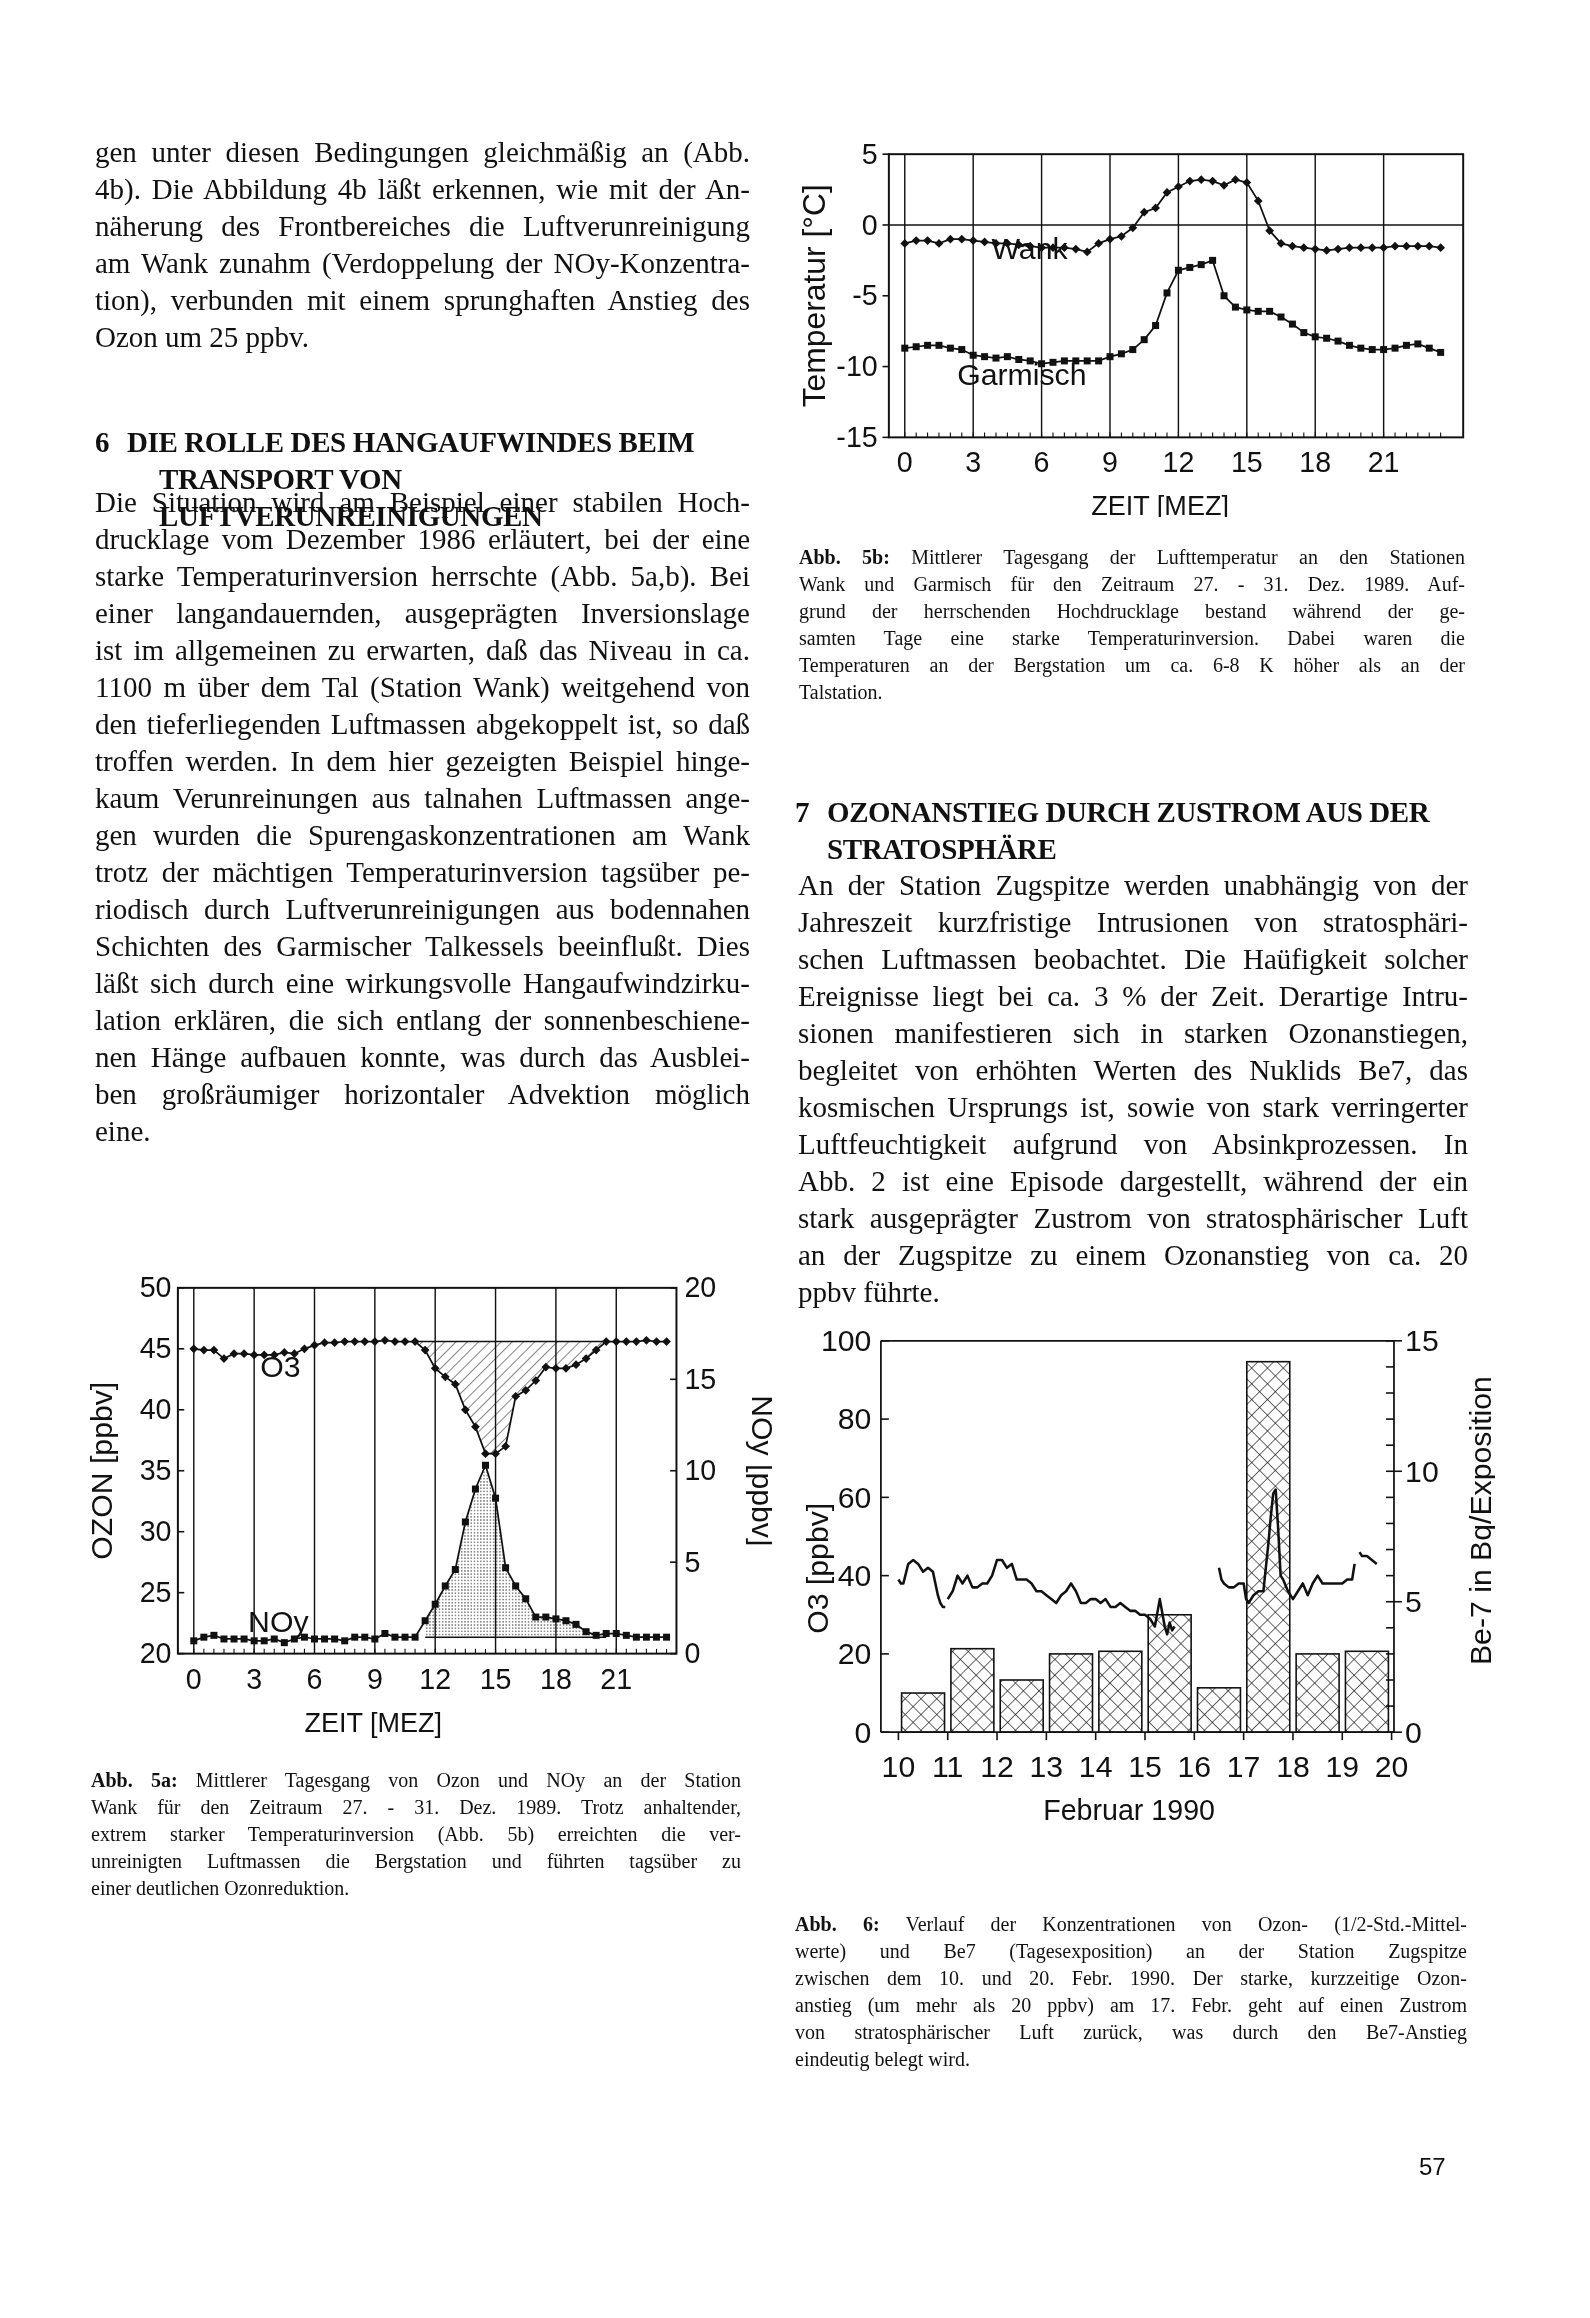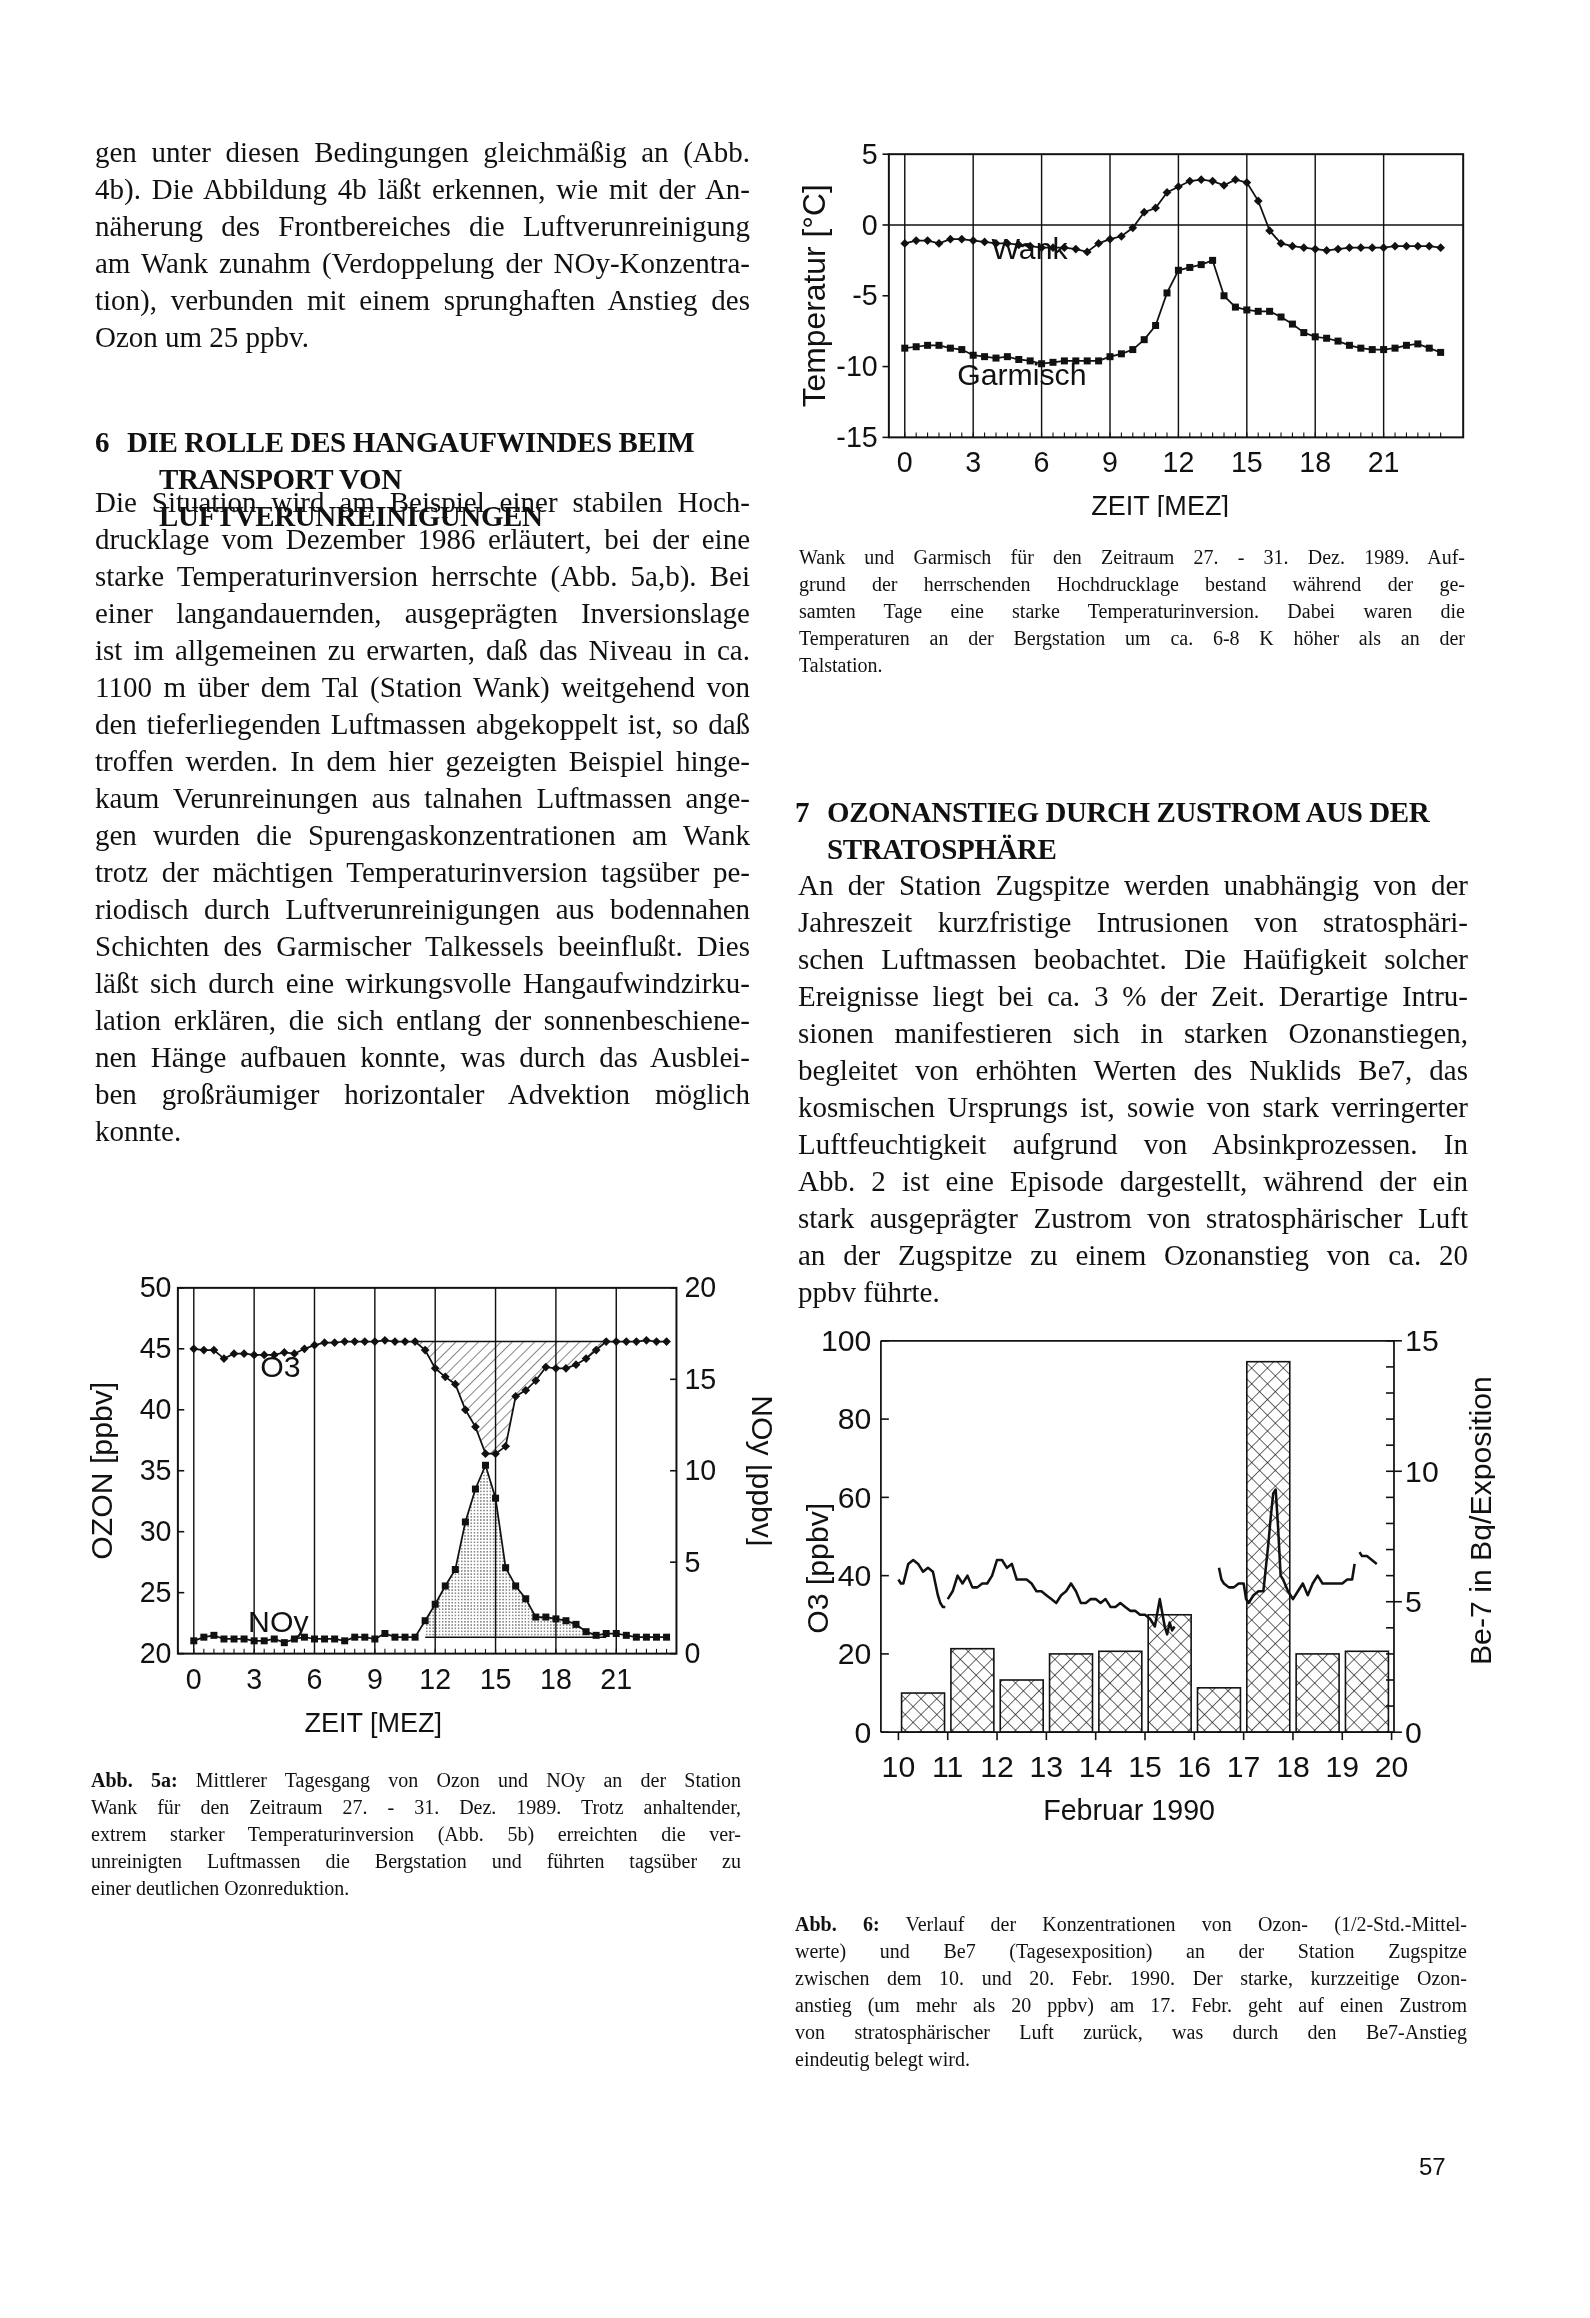--- a/index.html
+++ b/index.html
@@ -47,21 +47,21 @@
   <span class="ln">troffen werden. In dem hier gezeigten Beispiel hinge-</span>
   <span class="ln">kaum Verunreinungen aus talnahen Luftmassen ange-</span>
   <span class="ln">gen wurden die Spurengaskonzentrationen am Wank</span>
   <span class="ln">trotz der mächtigen Temperaturinversion tagsüber pe-</span>
   <span class="ln">riodisch durch Luftverunreinigungen aus bodennahen</span>
   <span class="ln">Schichten des Garmischer Talkessels beeinflußt. Dies</span>
   <span class="ln">läßt sich durch eine wirkungsvolle Hangaufwindzirku-</span>
   <span class="ln">lation erklären, die sich entlang der sonnenbeschiene-</span>
   <span class="ln">nen Hänge aufbauen konnte, was durch das Ausblei-</span>
   <span class="ln">ben großräumiger horizontaler Advektion möglich</span>
-  <span class="ln last">konnte.</span>
+  <span class="ln last">eine.</span>
 </div>
 
 <svg class="block" id="fig5a" style="left:72px; top:1264px;" width="700" height="493" viewBox="0 0 880 620">
     <defs>
       <pattern id="fig5a-hatch" width="10" height="10" patternUnits="userSpaceOnUse" patternTransform="rotate(45)">
         <line x1="0" y1="0" x2="0" y2="10" stroke="#222" stroke-width="1.4"></line>
       </pattern>
       <pattern id="fig5a-dots" width="4" height="4" patternUnits="userSpaceOnUse">
         <rect x="0" y="0" width="4" height="4" fill="#fff"></rect>
         <circle cx="2" cy="2" r="0.9" fill="#555"></circle>
@@ -479,20 +479,21 @@
         <rect x="778.6" y="258.12" width="8.8" height="8.8" fill="#111"></rect>
         <rect x="792.9333333333334" y="263.46000000000004" width="8.8" height="8.8" fill="#111"></rect>
         <rect x="807.2666666666668" y="268.8" width="8.8" height="8.8" fill="#111"></rect>
       </g>
       <text x="246.93333333333334" y="155.72" font-size="38">Wank</text>
       <text x="203.93333333333334" y="314.14000000000004" font-size="38">Garmisch</text>
     </g>
   </svg>
 
 <div class="block caption" style="left:799px; top:544px; width:666px;">
+  <span class="ln"><b>Abb. 5b:</b><span> Mittlerer Tagesgang der Lufttemperatur an den Stationen</span></span>
   <span class="ln">Wank und Garmisch für den Zeitraum 27. - 31. Dez. 1989. Auf-</span>
   <span class="ln">grund der herrschenden Hochdrucklage bestand während der ge-</span>
   <span class="ln">samten Tage eine starke Temperaturinversion. Dabei waren die</span>
   <span class="ln">Temperaturen an der Bergstation um ca. 6-8 K höher als an der</span>
   <span class="ln last">Talstation.</span>
 </div>
 
 <div class="block heading" style="left:795px; top:794px; width:684px;">
   <span class="num">7</span><span>OZONANSTIEG DURCH ZUSTROM AUS DER</span>
   <span class="ln2" style="padding-left:32px;">STRATOSPHÄRE</span>

